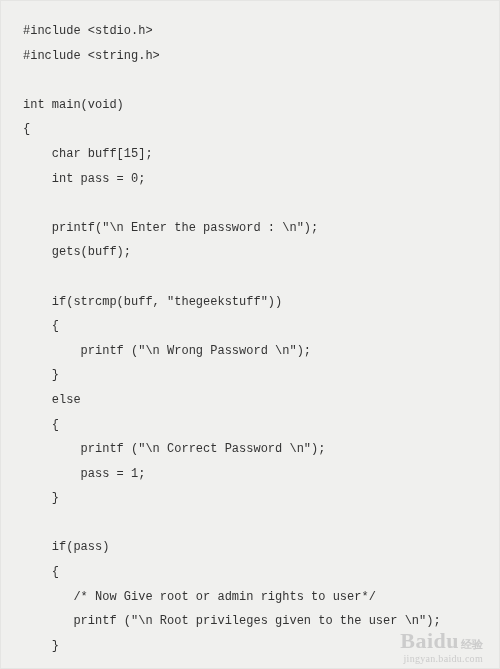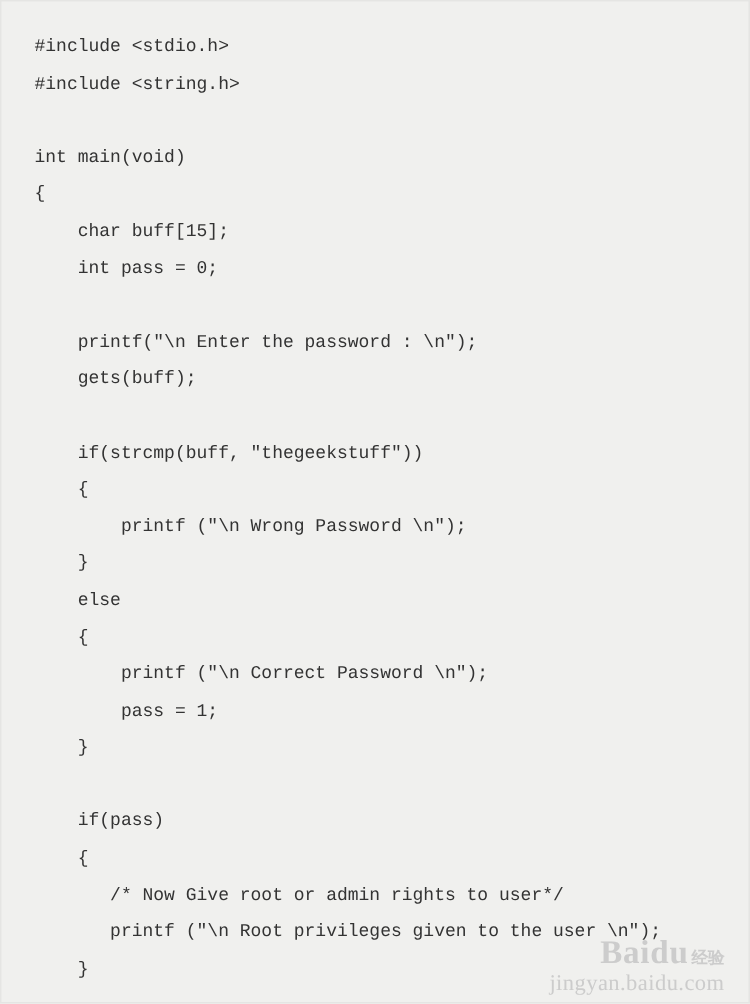--- a/index.html
+++ b/index.html
@@ -21,21 +21,21 @@
     right:16px;bottom:4px;
     font-family:Liberation Serif, serif;
     color:rgba(200,200,200,.9);
     font-size:11px;
     text-align:right;
     line-height:1.1;
     pointer-events:none;
   }
   .watermark .brand{font-size:22px;font-weight:bold;letter-spacing:.5px}
   .watermark .cn{font-size:11px;font-weight:bold;margin-left:2px}
-  .watermark .sub{font-size:15px;letter-spacing:.3px}
+  .watermark .sub{font-size:10px;letter-spacing:.3px}
 </style>
 </head>
 <body>
 
 <pre>#include &lt;stdio.h&gt;
 #include &lt;string.h&gt;
 
 int main(void)
 {
     char buff[15];

